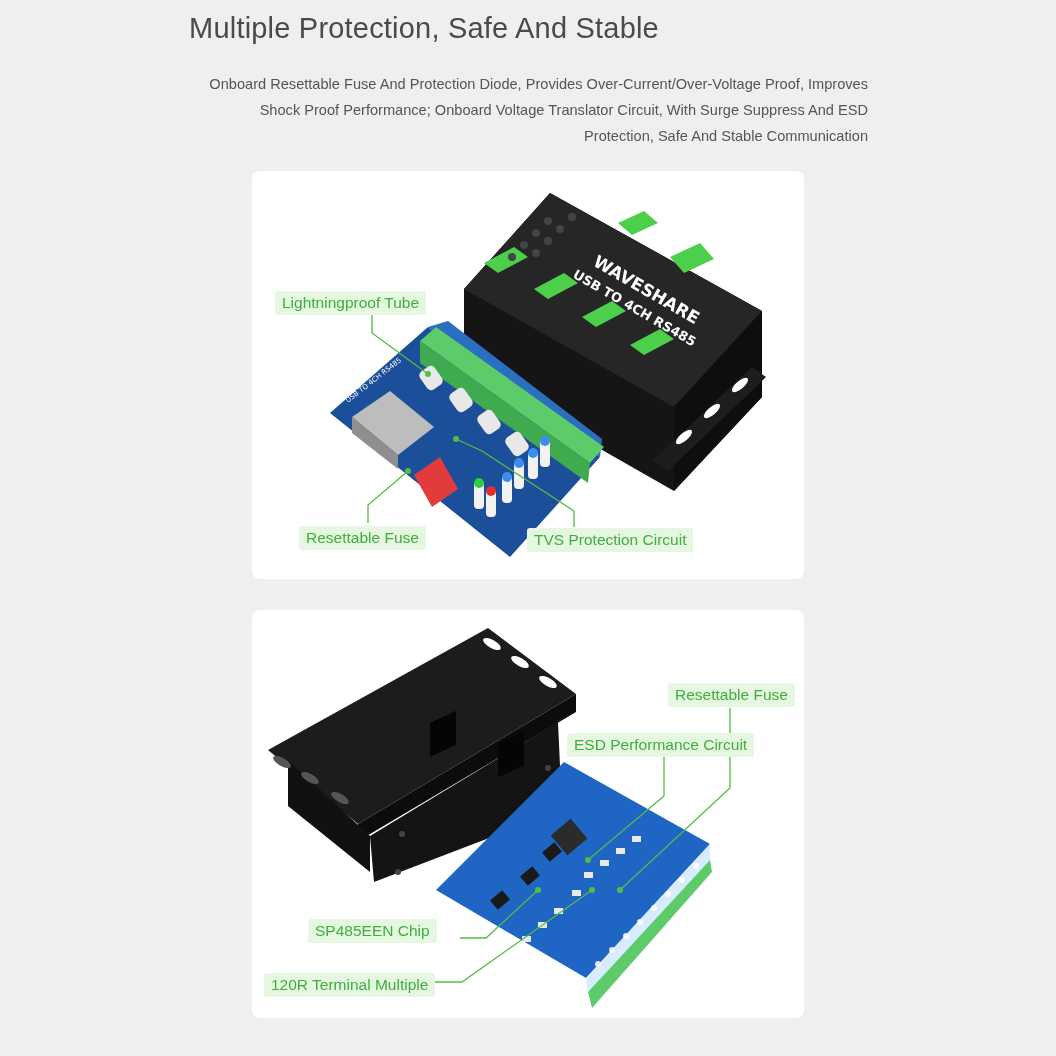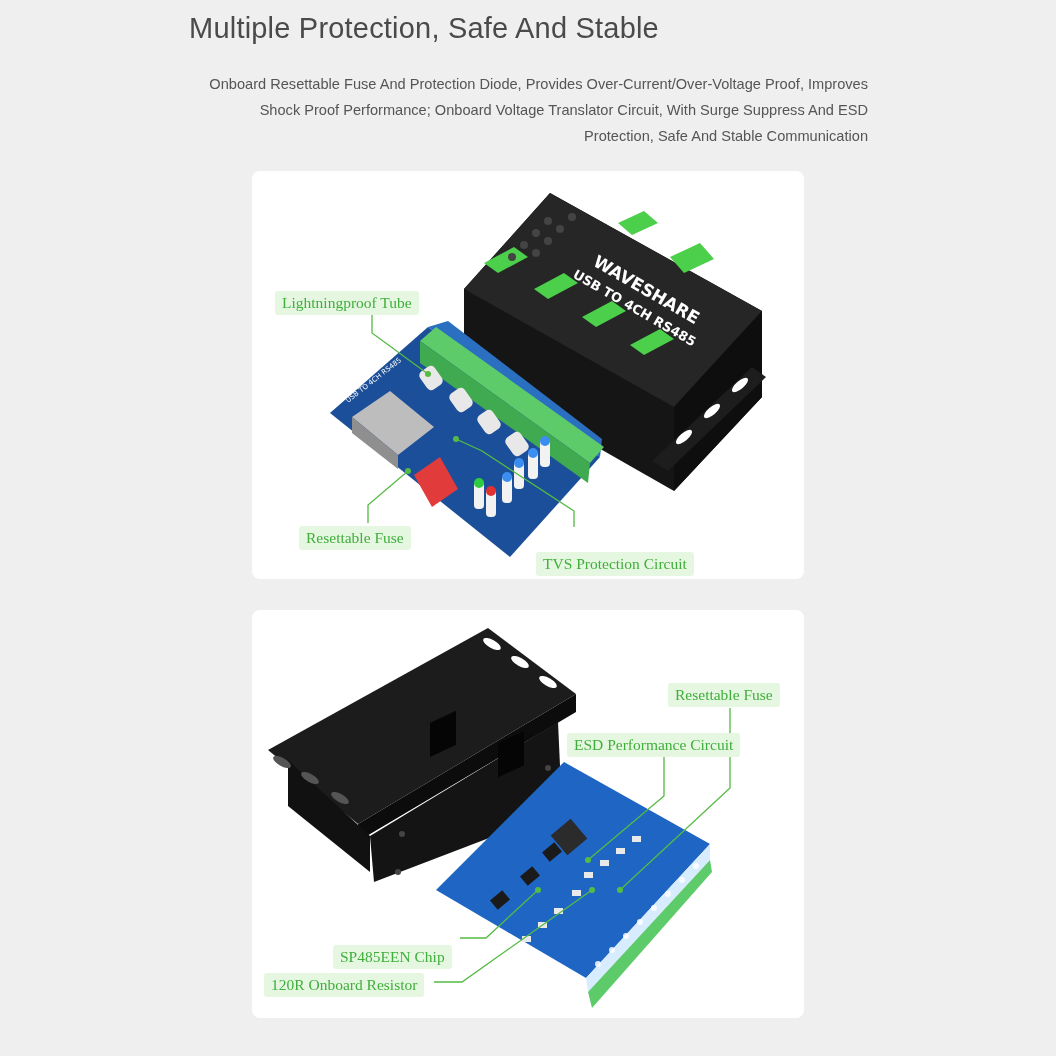--- a/index.html
+++ b/index.html
@@ -13,21 +13,21 @@
     position: absolute; top: 71px; left: 188px; width: 680px; text-align: right;
     font-size: 14.6px; line-height: 26px; color: #555;
   }
   .card {
     position: absolute; background: #ffffff; border-radius: 8px;
   }
   #card1 { left: 252px; top: 171px; width: 552px; height: 408px; }
   #card2 { left: 252px; top: 610px; width: 552px; height: 408px; }
   .callout {
     position: absolute; background: #e6f7e1; color: #3fae3b; font-size: 15.5px;
-    padding: 3px 7px; border-radius: 3px; white-space: nowrap; line-height: 18px; font-family: Liberation Serif, serif;
+    padding: 3px 7px; border-radius: 3px; white-space: nowrap; line-height: 18px;
   }
   svg.art { position: absolute; left: 0; top: 0; }
 </style>
 </head>
 <body>
 
 <h1 class="title">Multiple Protection, Safe And Stable</h1>
 <p class="desc">Onboard Resettable Fuse And Protection Diode, Provides Over-Current/Over-Voltage Proof, Improves Shock Proof Performance; Onboard Voltage Translator Circuit, With Surge Suppress And ESD Protection, Safe And Stable Communication</p>
 
 <div class="card" id="card1">
@@ -101,21 +101,21 @@
       <polyline points="322,356 322,340 230,280 204,268"></polyline>
     </g>
     <g fill="#55bb44">
       <circle cx="176" cy="203" r="3"></circle>
         <circle cx="156" cy="300" r="3"></circle>
         <circle cx="204" cy="268" r="3"></circle>
     </g>
   </svg>
   <div class="callout" style="left:23px;top:120px;">Lightningproof Tube</div>
   <div class="callout" style="left:47px;top:355px;">Resettable Fuse</div>
-  <div class="callout" style="left:284px;top:357px;margin-top:24px;">TVS Protection Circuit</div>
+  <div class="callout" style="left:275px;top:357px;">TVS Protection Circuit</div>
 </div>
 
 <div class="card" id="card2">
   <svg class="art" width="552" height="408" viewBox="0 0 552 408">
 
     <g>
       <polygon points="16,140 236,18 324,84 106,214" fill="#1c1c1c"></polygon>
       <polygon points="106,214 324,84 324,102 108,230" fill="#0c0c0c"></polygon>
       <polygon points="36,150 36,196 118,262 118,226" fill="#111"></polygon>
       <polygon points="118,226 306,112 310,200 122,272" fill="#141414"></polygon>
@@ -173,15 +173,15 @@
     </g>
     <g fill="#55bb44">
       <circle cx="368" cy="280" r="3"></circle>
         <circle cx="336" cy="250" r="3"></circle>
       <circle cx="286" cy="280" r="3"></circle>
         <circle cx="340" cy="280" r="3"></circle>
     </g>
   </svg>
   <div class="callout" style="left:416px;top:73px;">Resettable Fuse</div>
   <div class="callout" style="left:315px;top:123px;">ESD Performance Circuit</div>
-  <div class="callout" style="left:56px;top:335px;margin-left:25px;">SP485EEN Chip</div>
-  <div class="callout" style="left:12px;top:363px;">120R Onboard Resistor</div>
+  <div class="callout" style="left:56px;top:309px;">SP485EEN Chip</div>
+  <div class="callout" style="left:12px;top:363px;">120R Terminal Multiple</div>
 </div>
 
 </body></html>

